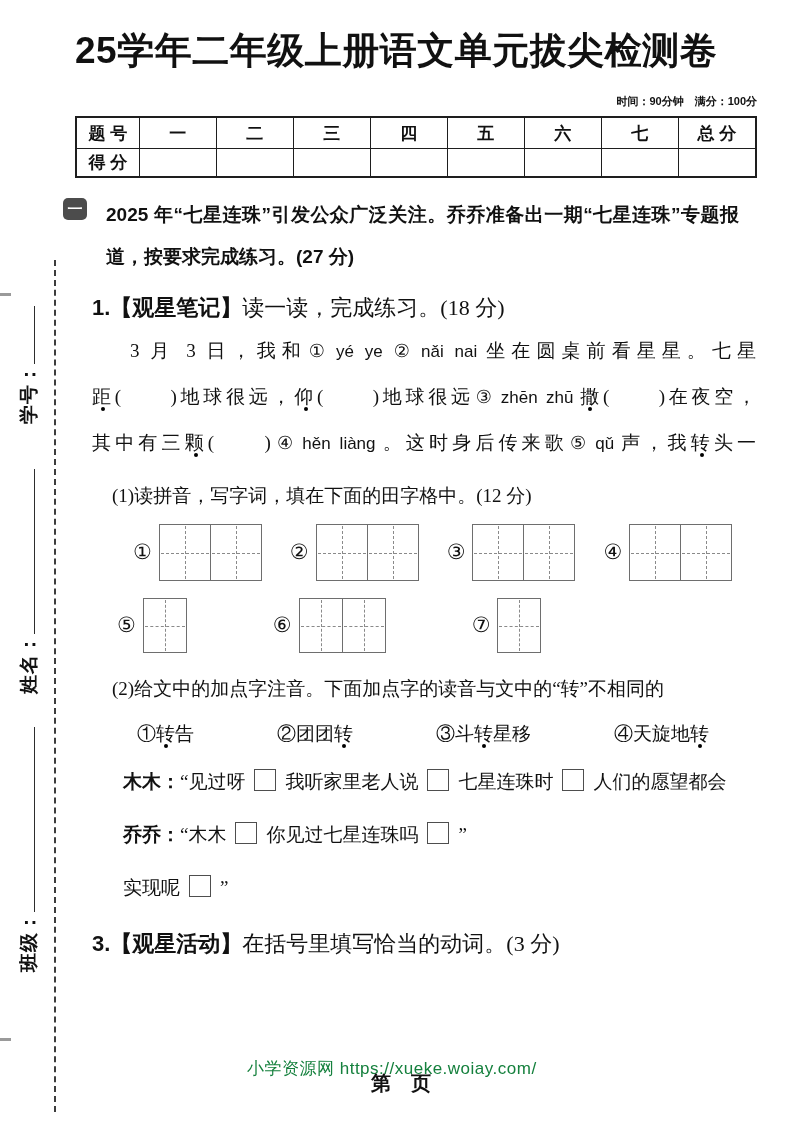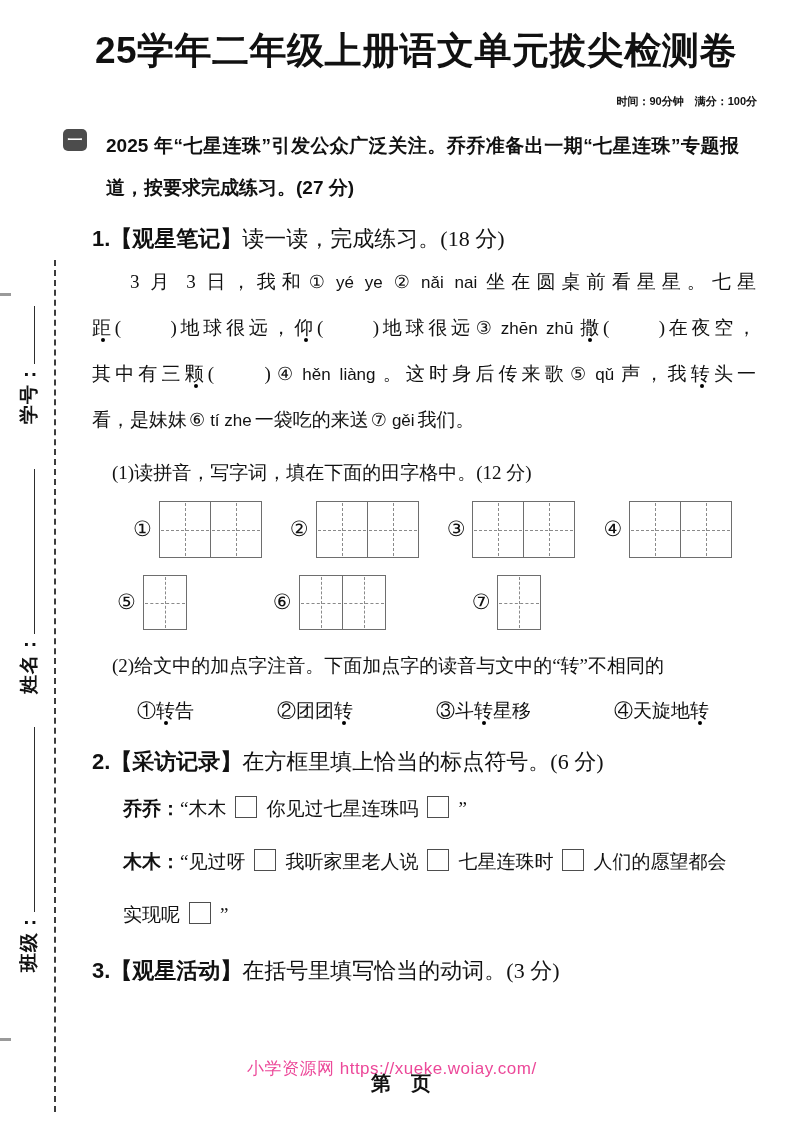--- a/index.html
+++ b/index.html
@@ -10,21 +10,21 @@
   .seal-line { position:absolute; left:54px; top:260px; height:852px; width:0;
                border-left:2.5px dashed #3c3c3c; }
   .fold { position:absolute; left:0; width:11px; height:3px; background:#9a9a9a; }
   .side-item { position:absolute; left:16px; transform:rotate(-90deg); transform-origin:0 0;
                white-space:nowrap; font-size:19px; font-weight:700; letter-spacing:1px; }
   .side-blank { display:inline-block; border-bottom:1.6px solid #2d2d2d; height:15px; }
   .w56 { width:58px; } .w165 { width:165px; } .w185 { width:185px; }
 
   
   .main { position:absolute; left:0; top:0; width:793px; padding:0 36px 0 75px; box-sizing:border-box; }
-  .title { margin:26px 0 0 0; text-align:center; font-family:"Liberation Sans", sans-serif;
+  .title { margin:26px 0 0 0; text-align:left; font-family:"Liberation Sans", sans-serif;
            font-size:37px; font-weight:800; letter-spacing:0.5px; }
   .subtitle { margin:12px 0 0 0; text-align:center; font-family:"Liberation Sans", sans-serif;
               font-size:26px; font-weight:700; }
   .meta { margin-top:18px; text-align:right; font-family:"Liberation Sans", sans-serif;
           font-size:11px; font-weight:700; }
 
   
   .score-table { margin-top:7px; border-collapse:collapse; width:682px;
                  font-family:"Liberation Sans", sans-serif; }
   .score-table td { border:1.2px solid #1e1e1e; text-align:center; font-size:17px; font-weight:700; }
@@ -82,21 +82,21 @@
                      border-top:1.3px dashed #8a8a8a; }
   .tz-cell::after { content:""; position:absolute; top:1px; bottom:1px; left:50%;
                     border-left:1.3px dashed #8a8a8a; }
   .row2 .tz-cell { width:42px; height:53px; }
 
   
   .iline { margin:13px 0 0 48px; width:620px; font-size:19px; line-height:40px; }
 
   
   .watermark { position:absolute; left:247px; top:1057px; font-family:"Liberation Sans", sans-serif;
-               font-size:17px; color:#ec4899; letter-spacing:0.5px; }
+               font-size:17px; color:#15803d; letter-spacing:0.5px; }
   .pagenum { position:absolute; left:371px; top:1070px; font-size:20px; font-weight:700; }
 </style>
 </head>
 <body>
 
 <div class="page">
 
   <div class="fold" style="top:293px"></div>
   <div class="fold" style="top:1038px"></div>
   <div class="seal-line"></div>
@@ -109,35 +109,60 @@
   </div>
   <div class="side-item" style="top:972px">
     <span>班级：</span><span class="side-blank w185"></span>
   </div>
 
   <div class="main">
 
     <h1 class="title">25学年二年级上册语文单元拔尖检测卷</h1>
     <div class="meta">时间：90分钟　满分：100分</div>
 
+    <table class="score-table">
+      <tbody>
+          <tr>
+        <td class="c0">题 号</td>
+        <td class="cn">一</td>
+        <td class="cn">二</td>
+        <td class="cn">三</td>
+        <td class="cn">四</td>
+        <td class="cn">五</td>
+        <td class="cn">六</td>
+        <td class="cn">七</td>
+        <td class="cn">总 分</td>
+      </tr>
+      <tr>
+        <td class="c0">得 分</td>
+        <td class="cn"></td>
+        <td class="cn"></td>
+        <td class="cn"></td>
+        <td class="cn"></td>
+        <td class="cn"></td>
+        <td class="cn"></td>
+        <td class="cn"></td>
+        <td class="cn"></td>
+      </tr>
+    </tbody>
+      </table>
 
     <div class="sec-intro">
       <span class="badge">一</span>
       <p class="intro-text">2025 年“七星连珠”引发公众广泛关注。乔乔准备出一期“七星连珠”专题报道，按要求完成练习。(27 分)</p>
     </div>
 
     <div class="qhead">
       <span class="qnum">1.</span><span class="qtag">【观星笔记】</span><span>读一读，完成练习。(18 分)</span>
     </div>
 
     <div class="passage">
       <div class="pline just indent"><span class="seg-t">3 月 3 日，我和</span><span class="seg-c">①</span><span class="seg-p">yé ye</span><span class="seg-c">②</span><span class="seg-p">nǎi nai</span><span class="seg-t">坐在圆桌前看星星。七星</span></div>
       <div class="pline just"><span class="seg-d">距</span><span class="seg-t">(　　)地球很远，</span><span class="seg-d">仰</span><span class="seg-t">(　　)地球很远</span><span class="seg-c">③</span><span class="seg-p">zhēn zhū</span><span class="seg-d">撒</span><span class="seg-t">(　　)在夜空，</span></div>
       <div class="pline just"><span class="seg-t">其中有三</span><span class="seg-d">颗</span><span class="seg-t">(　　)</span><span class="seg-c">④</span><span class="seg-p">hěn liàng</span><span class="seg-t">。这时身后传来歌</span><span class="seg-c">⑤</span><span class="seg-p">qǔ</span><span class="seg-t">声，我</span><span class="seg-d">转</span><span class="seg-t">头一</span></div>
-      <div class="pline"><span class="seg-t">看，是妹妹</span><span class="seg-c">⑥</span><span class="seg-p">tí zhe</span><span class="seg-t">一袋吃的来送</span><span class="seg-c">⑦</span><span class="seg-p">gěi</span><span class="seg-t">我们。</span></div>
     </div>
 
     <div class="subq">(1)读拼音，写字词，填在下面的田字格中。(12 分)</div>
 
     <div class="tz-row row1">
         <span class="tz-item">
           <span class="tz-label">①</span>
           <span class="tz-grid">
             <span class="tz-cell"></span>
             <span class="tz-cell"></span>
@@ -188,25 +213,22 @@
       </div>
 
     <div class="subq" style="margin-top:20px">(2)给文中的加点字注音。下面加点字的读音与文中的“转”不相同的</div>
     <div class="opts">
       <span class="opt"><span class="seg-t">①</span><span class="seg-d">转</span><span class="seg-t">告</span></span>
       <span class="opt"><span class="seg-t">②团团</span><span class="seg-d">转</span></span>
       <span class="opt"><span class="seg-t">③斗</span><span class="seg-d">转</span><span class="seg-t">星移</span></span>
       <span class="opt"><span class="seg-t">④天旋地</span><span class="seg-d">转</span></span>
     </div>
 
-    <div class="qhead" style="margin-top:24px">
-      <span class="qnum">2.</span><span class="qtag">【采访记录】</span><span>在方框里填上恰当的标点符号。(6 分)</span>
-    </div>
+    <div class="iline"><span class="seg-b">木木：</span><span class="seg-t">“见过呀</span><span class="seg-box"></span><span class="seg-t">我听家里老人说</span><span class="seg-box"></span><span class="seg-t">七星连珠时</span><span class="seg-box"></span><span class="seg-t">人们的愿望都会</span></div>
     <div class="iline"><span class="seg-b">乔乔：</span><span class="seg-t">“木木</span><span class="seg-box"></span><span class="seg-t">你见过七星连珠吗</span><span class="seg-box"></span><span class="seg-t">”</span></div>
-    <div class="iline"><span class="seg-b">木木：</span><span class="seg-t">“见过呀</span><span class="seg-box"></span><span class="seg-t">我听家里老人说</span><span class="seg-box"></span><span class="seg-t">七星连珠时</span><span class="seg-box"></span><span class="seg-t">人们的愿望都会</span></div>
     <div class="iline"><span class="seg-t">实现呢</span><span class="seg-box"></span><span class="seg-t">”</span></div>
 
     <div class="qhead" style="margin-top:22px">
       <span class="qnum">3.</span><span class="qtag">【观星活动】</span><span>在括号里填写恰当的动词。(3 分)</span>
     </div>
 
   </div>
 
   <div class="watermark">小学资源网 https://xueke.woiay.com/</div>
   <div class="pagenum">第　页</div>

